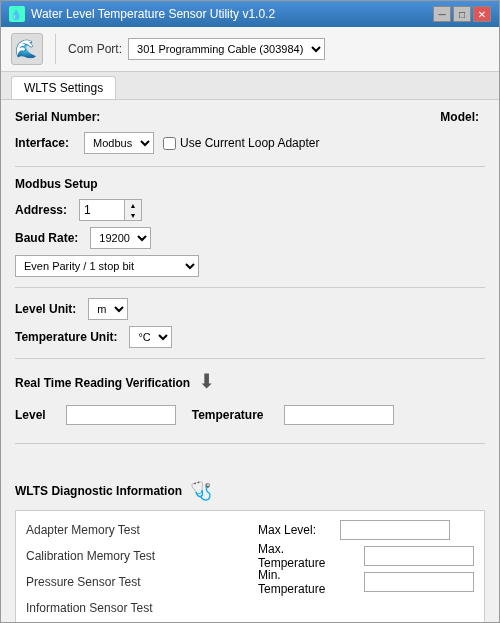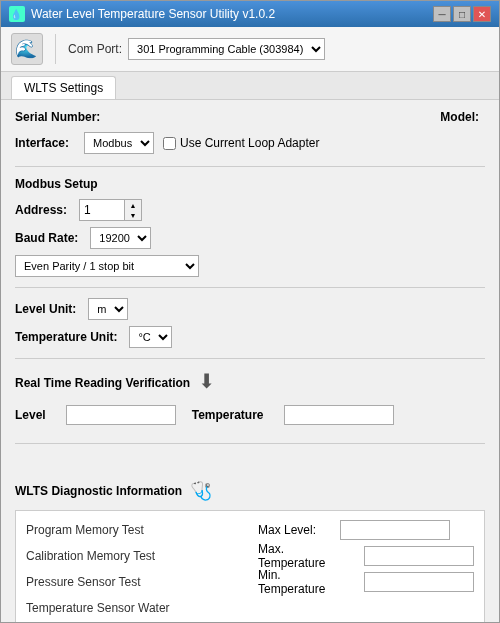--- a/index.html
+++ b/index.html
@@ -418,30 +418,30 @@
 
       <div class="diag-section">
         <div class="diag-title-row">
           <span class="section-title" style="margin-bottom:0">WLTS Diagnostic Information</span>
           <span class="stethoscope-icon">🩺</span>
         </div>
         <div class="diag-box">
           <div class="diag-grid">
             <div class="diag-left">
               <div class="diag-row">
-                <span>Program Memory Test</span>
+                <span>Adapter Memory Test</span>
               </div>
               <div class="diag-row">
                 <span>Calibration Memory Test</span>
               </div>
               <div class="diag-row">
                 <span>Pressure Sensor Test</span>
               </div>
               <div class="diag-row">
-                <span>Temperature Sensor Water</span>
+                <span>Information Sensor Test</span>
               </div>
             </div>
             <div class="diag-right">
               <div class="diag-row-right">
                 <span>Max Level:</span>
                 <input class="diag-input" type="text" value="" style="">
               </div>
               <div class="diag-row-right">
                 <span>Max. Temperature</span>
                 <input class="diag-input" type="text" value="" style="">

